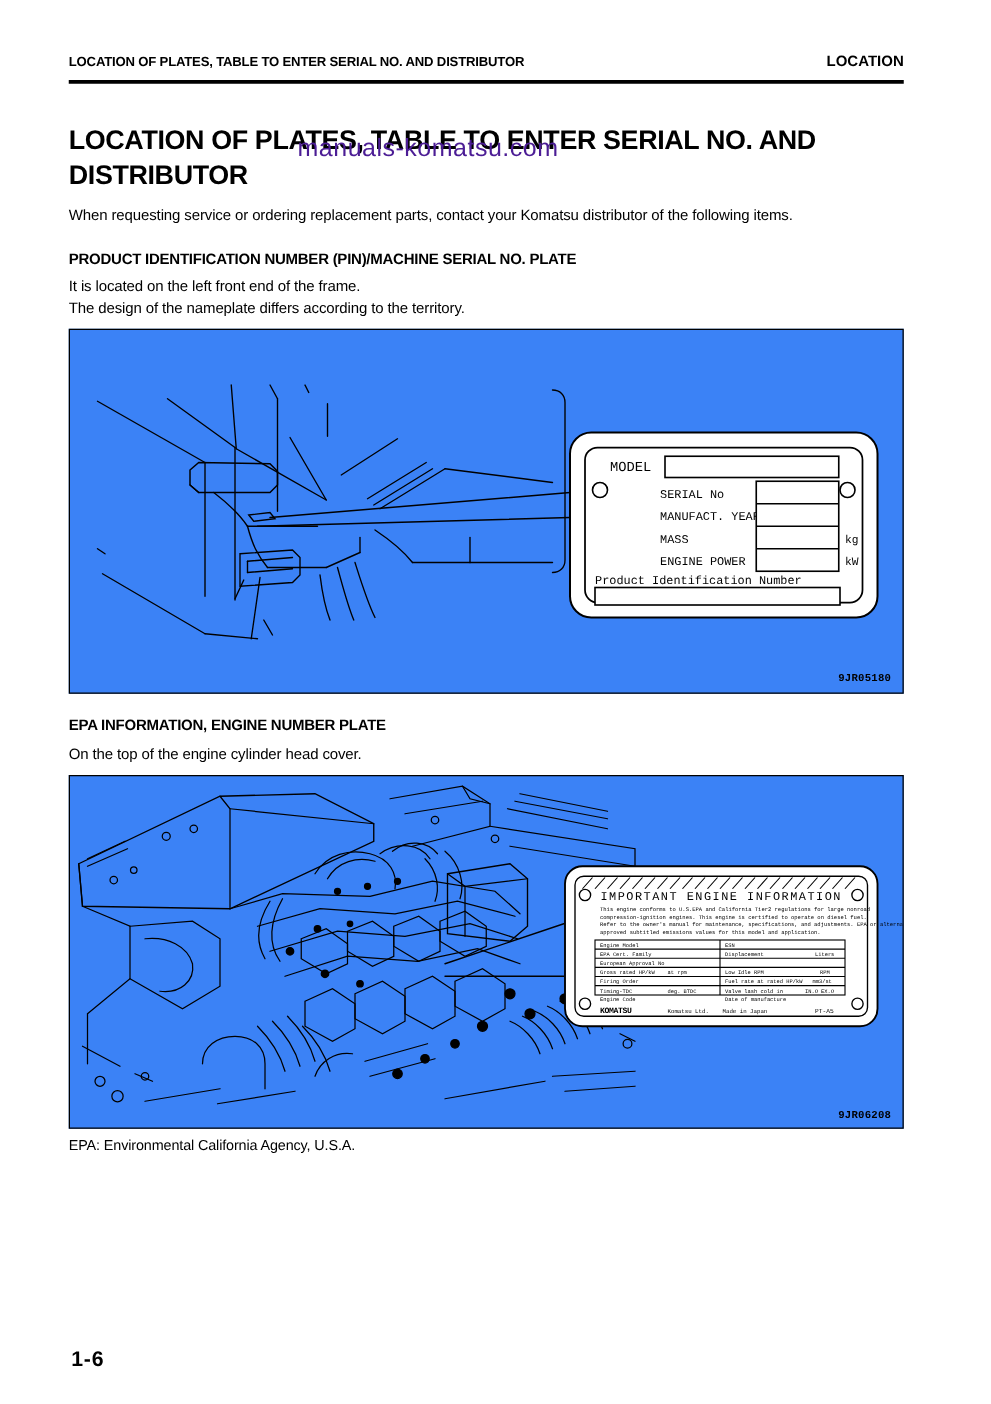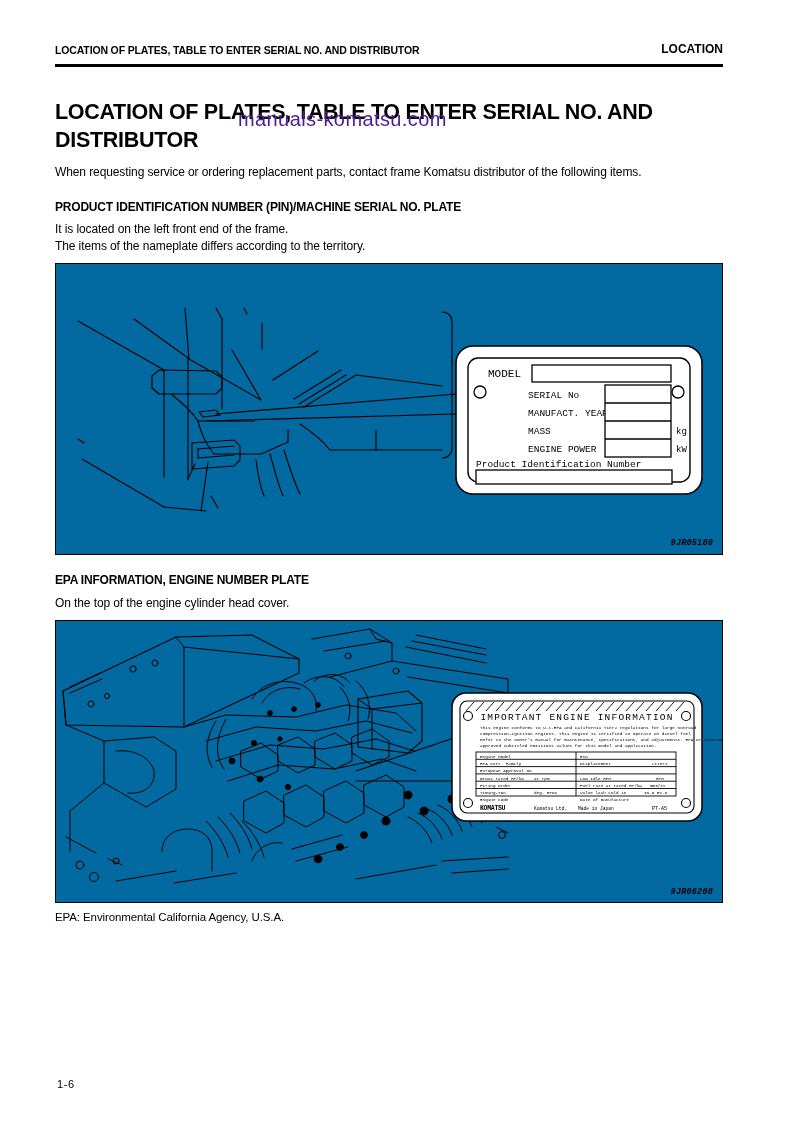--- a/index.html
+++ b/index.html
@@ -115,76 +115,75 @@
     left: 55px;
     top: 911px;
     font-size: 11.5px;
     letter-spacing: -0.1px;
   }
 
   
   .fig {
     position: absolute;
     border: 1.3px solid #000;
-    background: #0369a1;
+    background: #3b82f6;
     box-sizing: border-box;
   }
   #fig1 { left: 55px; top: 263px; width: 668px; height: 292px; }
   #fig2 { left: 55px; top: 620px; width: 668px; height: 283px; }
 
   .fig-id {
     position: absolute;
     font-size: 8.5px;
     font-family: "Liberation Mono", monospace;
     font-weight: bold;
     letter-spacing: 0.2px;
-    font-style: italic;
   }
   #fig1-id { right: 9px; bottom: 6px; }
   #fig2-id { right: 9px; bottom: 5px; }
 
   .fig-svg {
     position: absolute;
     left: 0; top: 0;
     width: 100%;
     height: 100%;
     display: block;
   }
 
   
   .pg-num {
     position: absolute;
     left: 57px;
     top: 1078px;
-    font-size: 11px;
-    font-weight: normal;
+    font-size: 17px;
+    font-weight: bold;
     letter-spacing: 0.6px;
   }
 
   
   text { font-family: "Liberation Mono", monospace; }
 </style>
 </head>
 <body>
 
 <div class="page">
 
   <div class="rh">
     <div class="rh-left">LOCATION OF PLATES, TABLE TO ENTER SERIAL NO. AND DISTRIBUTOR</div>
     <div class="rh-right">LOCATION</div>
   </div>
   <div class="rh-rule"></div>
 
   <div class="title">LOCATION OF PLATES, TABLE TO ENTER SERIAL NO. AND DISTRIBUTOR</div>
   <div class="watermark">manuals-komatsu.com</div>
-  <div class="intro">When requesting service or ordering replacement parts, contact frame Komatsu distributor of the following items.</div>
+  <div class="intro">When requesting service or ordering replacement parts, contact your Komatsu distributor of the following items.</div>
 
   <div class="sec-h" id="sec1-h">PRODUCT IDENTIFICATION NUMBER (PIN)/MACHINE SERIAL NO. PLATE</div>
   <div class="sec-p" id="sec1-p1">It is located on the left front end of the frame.</div>
-  <div class="sec-p" id="sec1-p2">The items of the nameplate differs according to the territory.</div>
+  <div class="sec-p" id="sec1-p2">The design of the nameplate differs according to the territory.</div>
 
   <div class="fig" id="fig1">
     <svg class="fig-svg" viewBox="0 0 666 290" preserveAspectRatio="none">
       <g stroke="#000" fill="none" stroke-width="1.1" stroke-linecap="round">
 
         <path d="M22 57 L108 106"></path>
         <path d="M108 106 L108 213"></path>
         <path d="M22 175 L28 179"></path>
         <path d="M26 195 L108 243"></path>
         <path d="M108 243 L150 247"></path>

